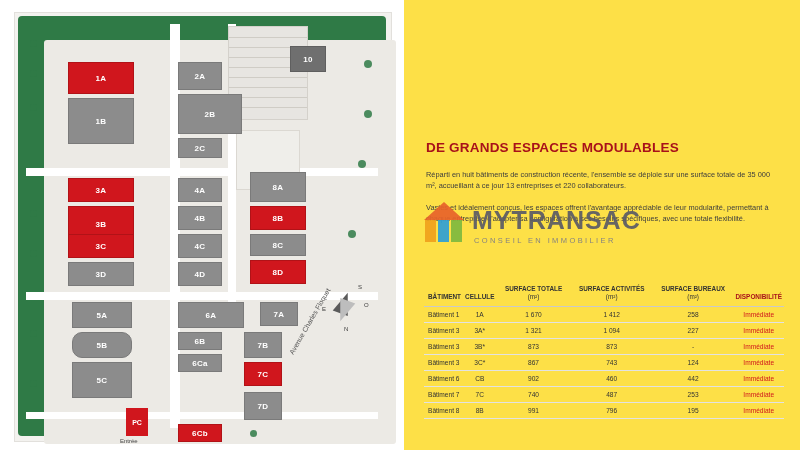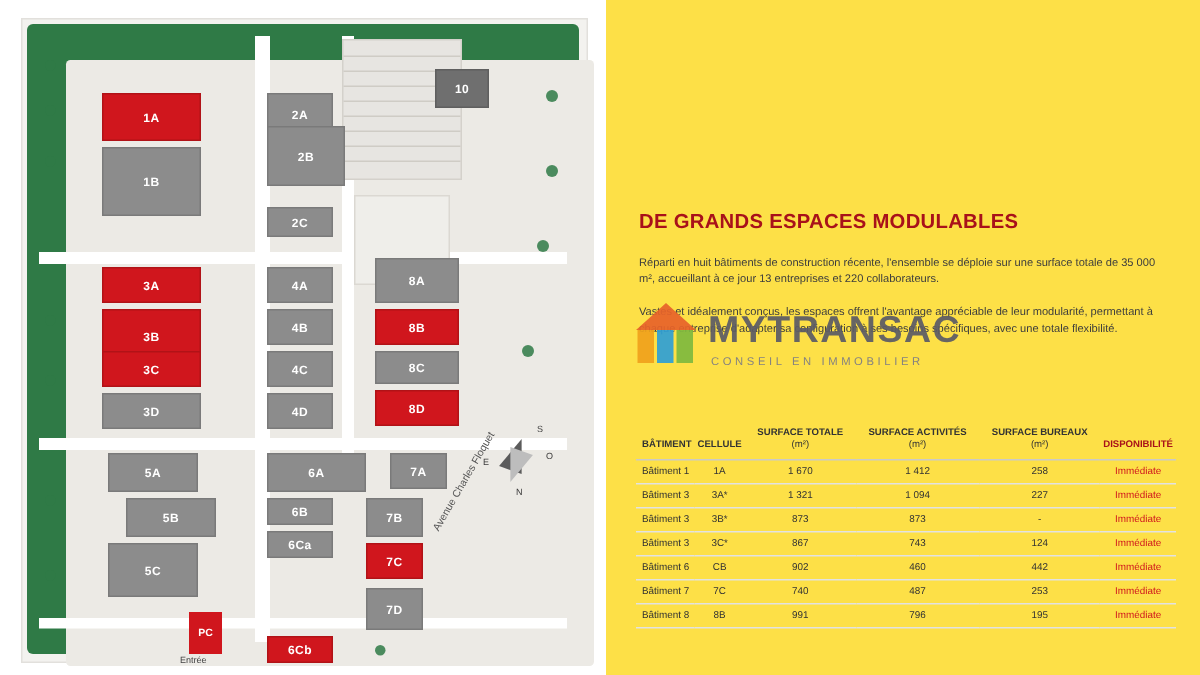--- a/index.html
+++ b/index.html
@@ -218,21 +218,21 @@
     <div id="bld-layer">
         <div class="bld red" style="left: 68px; top: 62px; width: 66px; height: 32px;">
           <span>1A</span>
         </div>
         <div class="bld grey" style="left: 68px; top: 98px; width: 66px; height: 46px;">
           <span>1B</span>
         </div>
         <div class="bld grey" style="left: 178px; top: 62px; width: 44px; height: 28px;">
           <span>2A</span>
         </div>
-        <div class="bld grey" style="left: 178px; top: 84px; width: 52px; height: 40px;">
+        <div class="bld grey" style="left: 178px; top: 94px; width: 64px; height: 40px;">
           <span>2B</span>
         </div>
         <div class="bld grey" style="left: 178px; top: 138px; width: 44px; height: 20px;">
           <span>2C</span>
         </div>
         <div class="bld red" style="left: 68px; top: 178px; width: 66px; height: 24px;">
           <span>3A</span>
         </div>
         <div class="bld red" style="left: 68px; top: 206px; width: 66px; height: 36px;">
           <span>3B</span>
@@ -263,21 +263,21 @@
         </div>
         <div class="bld grey" style="left: 250px; top: 234px; width: 56px; height: 22px;">
           <span>8C</span>
         </div>
         <div class="bld red" style="left: 250px; top: 260px; width: 56px; height: 24px;">
           <span>8D</span>
         </div>
         <div class="bld grey" style="left: 72px; top: 302px; width: 60px; height: 26px;">
           <span>5A</span>
         </div>
-        <div class="bld grey" style="left: 84px; top: 332px; width: 60px; height: 26px;">
+        <div class="bld grey" style="left: 72px; top: 332px; width: 60px; height: 26px; border-radius: 10px;">
           <span>5B</span>
         </div>
         <div class="bld grey" style="left: 72px; top: 362px; width: 60px; height: 36px;">
           <span>5C</span>
         </div>
         <div class="bld grey" style="left: 178px; top: 302px; width: 66px; height: 26px;">
           <span>6A</span>
         </div>
         <div class="bld grey" style="left: 178px; top: 332px; width: 44px; height: 18px;">
           <span>6B</span>

